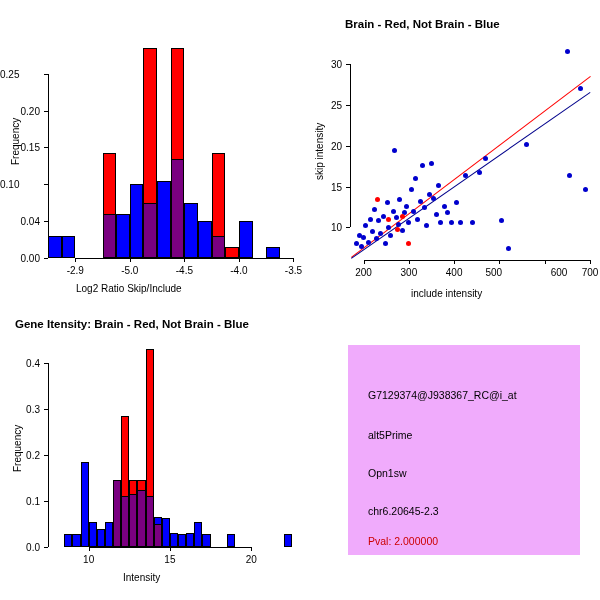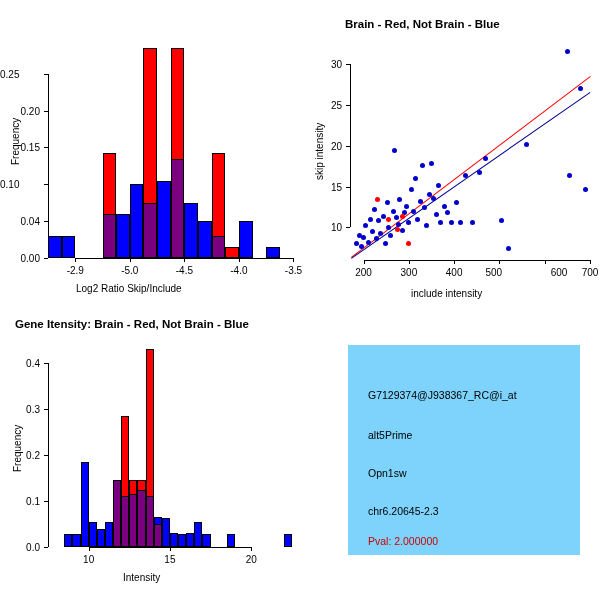--- a/index.html
+++ b/index.html
@@ -72,21 +72,21 @@
     transform-origin: 0 0;
   }
   .fitline.red { background: #ff0000; }
   .fitline.blue { background: #00008b; }
   #info-box {
     position: absolute;
     left: 348px;
     top: 345px;
     width: 232px;
     height: 210px;
-    background: #7dd3fc;
+    background: #f0abfc;
   }
   .info-line {
     position: absolute;
     left: 20px;
     font-size: 10.5px;
     color: #000;
     white-space: nowrap;
   }
   .info-line.pval { color: #cc0000; }
 </style>

